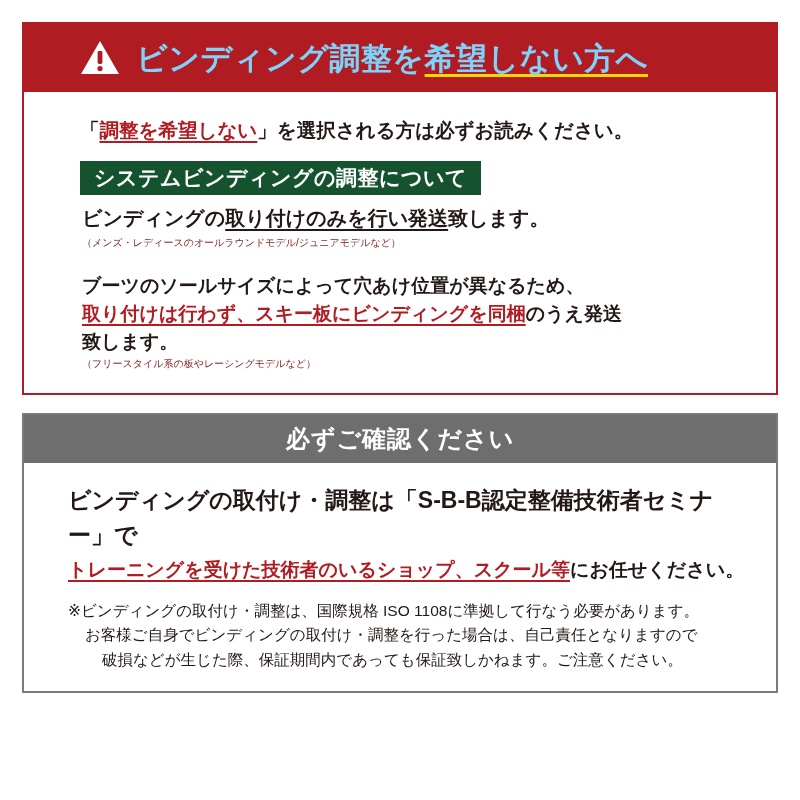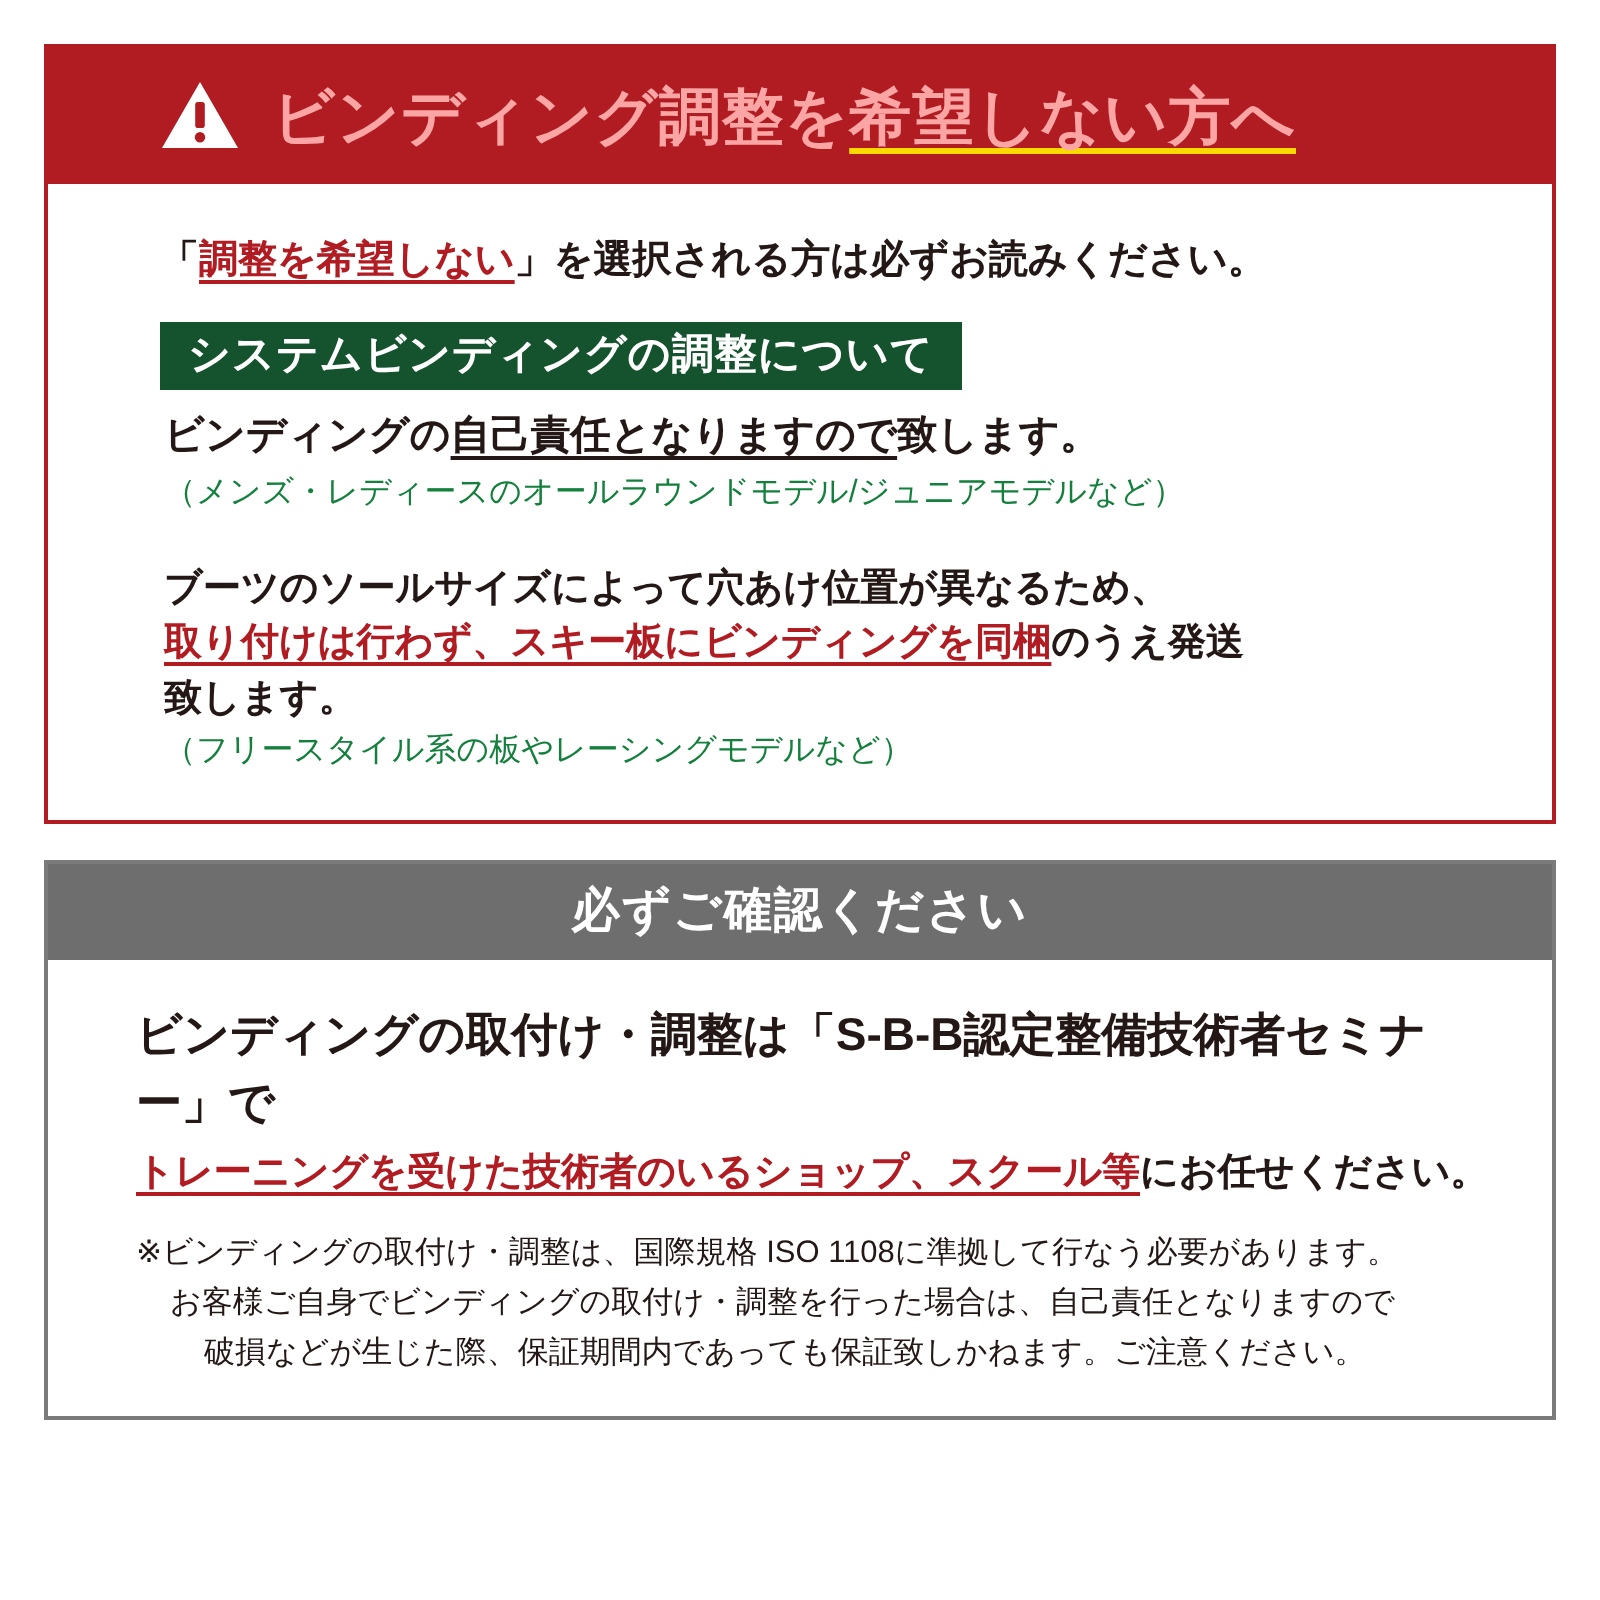--- a/index.html
+++ b/index.html
@@ -40,21 +40,21 @@
   }
   .warn-icon {
     flex: 0 0 auto;
     width: 40px;
     height: 36px;
     margin-right: 16px;
     position: relative;
   }
   .warn-icon svg { display: block; }
   .warn-title {
-    color: #fca5a5;
+    color: #7dd3fc;
     font-size: 31px;
     font-weight: bold;
     letter-spacing: 0.5px;
     white-space: nowrap;
     line-height: 1;
   }
   .warn-title .ul {
     text-decoration: underline;
     text-decoration-thickness: 3px;
     text-underline-offset: 5px;
@@ -100,22 +100,22 @@
     font-weight: bold;
     line-height: 1.35;
     margin-bottom: 4px;
   }
   .line1 .und {
     text-decoration: underline;
     text-decoration-thickness: 2px;
     text-underline-offset: 4px;
   }
   .note-small {
-    font-size: 16px;
-    color: #15803d;
+    font-size: 10px;
+    color: #7f1d1d;
     line-height: 1.4;
     margin-top: 2px;
   }
 
   .block2 { margin-top: 22px; }
 
   .para {
     font-size: 19px;
     font-weight: bold;
     line-height: 1.45;
@@ -199,21 +199,21 @@
       <span class="warn-title"><span>ビンディング調整を</span><span class="ul">希望しない方へ</span></span>
     </div>
 
     <div class="warn-body">
 
       <p class="lead"><span>「</span><span class="hl">調整を希望しない</span><span>」を選択される方は必ずお読みください。</span></p>
 
       <div>
         <div class="sec-head">システムビンディングの調整について</div>
         <div class="sec-body">
-          <div class="line1"><span>ビンディングの</span><span class="und">自己責任となりますので</span><span>致します。</span></div>
+          <div class="line1"><span>ビンディングの</span><span class="und">取り付けのみを行い発送</span><span>致します。</span></div>
           <div class="note-small">（メンズ・レディースのオールラウンドモデル/ジュニアモデルなど）</div>
         </div>
       </div>
 
       <div class="block2">
         <div class="sec-body">
           <div class="para" style="margin-left:0">
             <span>ブーツのソールサイズによって穴あけ位置が異なるため、</span><br>
             <span class="red-und">取り付けは行わず、スキー板にビンディングを同梱</span><span>のうえ発送</span><br>
             <span>致します。</span>

